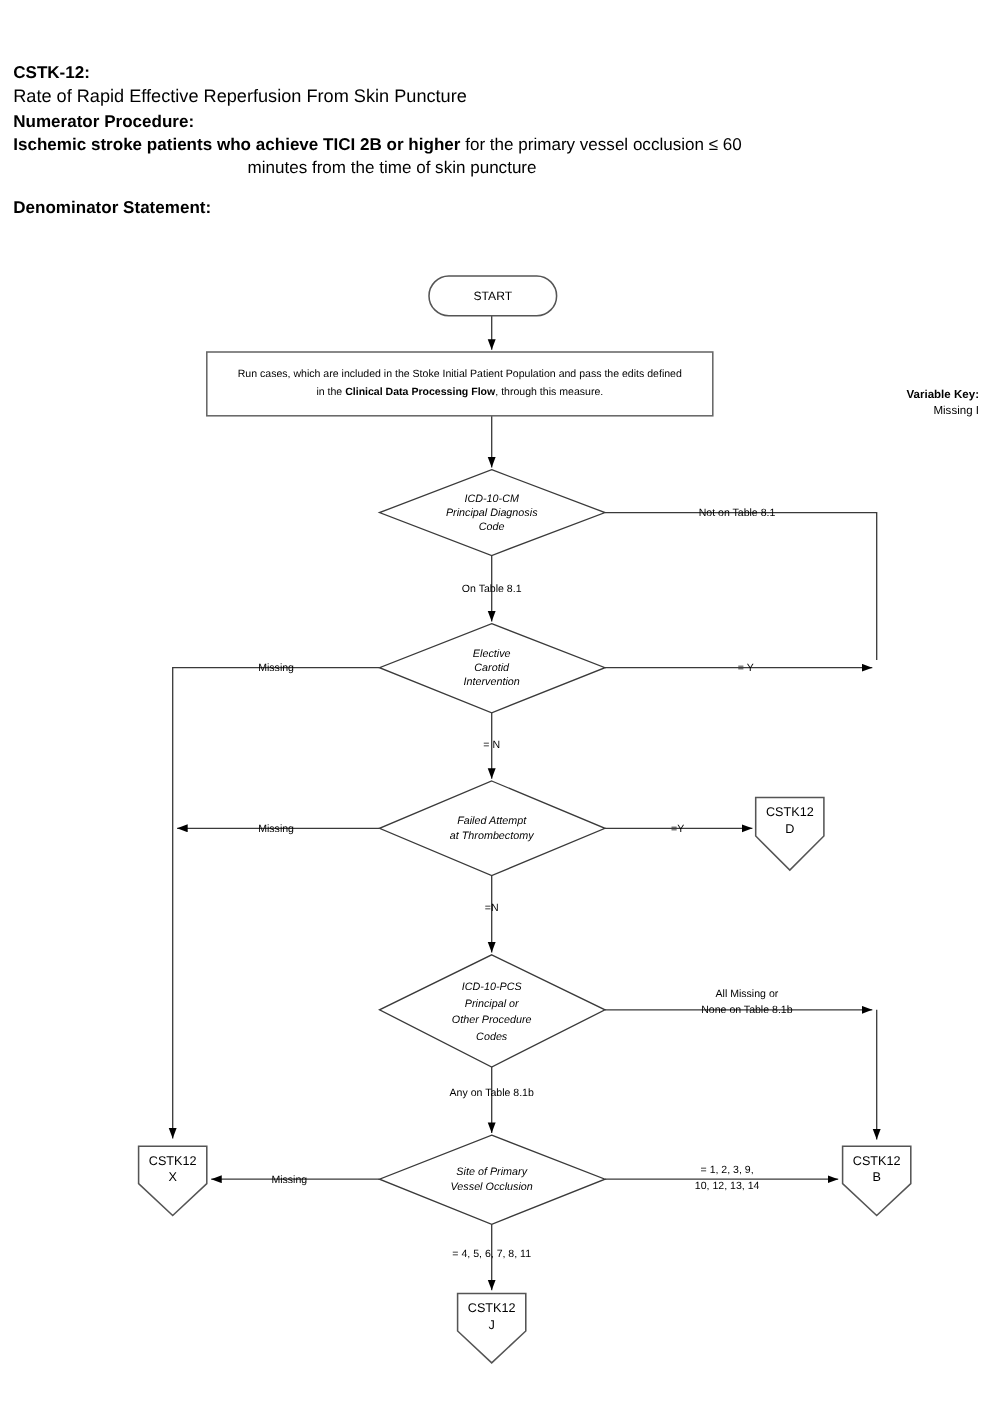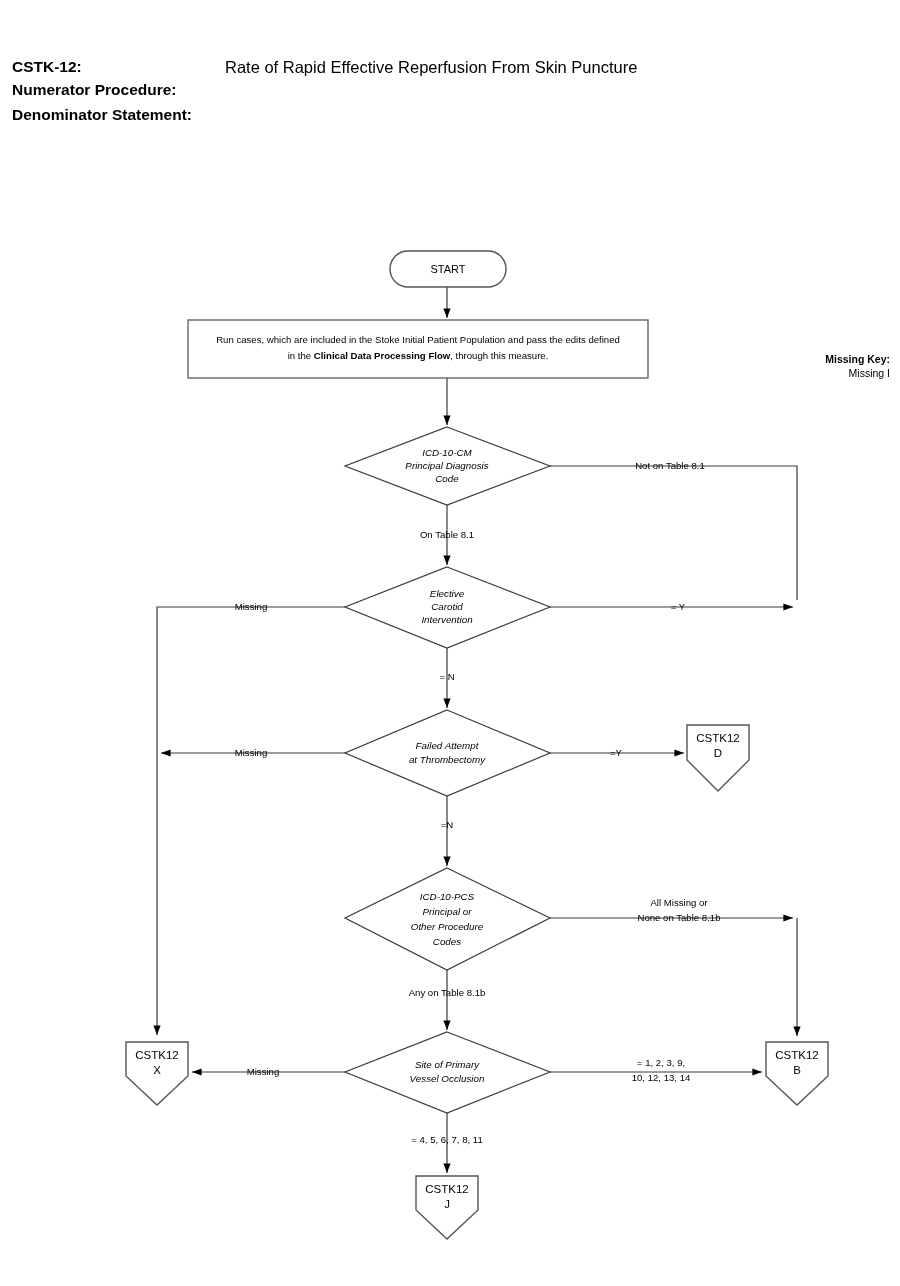--- a/index.html
+++ b/index.html
@@ -21,20 +21,21 @@
   #header {
     position: absolute;
     left: 12px;
     top: 56px;
     width: 876px;
   }
   .hdr-row {
     display: flex;
     align-items: flex-start;
     margin-bottom: 1px;
+    flex-direction: column;
   }
   .hdr-label {
     font-weight: bold;
     font-size: 15.5px;
     line-height: 21px;
     white-space: nowrap;
     flex: 0 0 auto;
   }
   .hdr-label.w-fixed { width: 213px; }
   .hdr-value {
@@ -97,29 +98,31 @@
 
 <div id="header">
 
   <div class="hdr-row">
     <span class="hdr-label w-fixed">CSTK-12:</span>
     <span class="hdr-value hdr-title">Rate of Rapid Effective Reperfusion From Skin Puncture</span>
   </div>
 
   <div class="hdr-row">
     <span class="hdr-label w-fixed">Numerator Procedure:</span>
+    <span class="hdr-value"><span class="b">Ischemic stroke patients who achieve TICI 2B or higher</span><span> for the primary vessel occlusion </span><span>≤ 60</span></span>
   </div>
-
-  <div class="hdr-row" style="margin-top:4px;">
+  <div class="hdr-cont">minutes from the time of skin puncture</div>
+
+  <div class="hdr-row" style="margin-top:16px;">
     <span class="hdr-label w-fixed">Denominator Statement:</span>
   </div>
 </div>
 
 <div id="variable-key">
-  <div class="vk-title">Missing Key:</div>
+  <div class="vk-title">Variable Key:</div>
   <div>Missing I</div>
 </div>
 
 <svg id="flow-canvas" viewBox="0 0 900 1286" width="900" height="1286">
 
   <defs>
     <marker id="arrow" markerWidth="9" markerHeight="9" refX="8" refY="3" orient="auto" markerUnits="strokeWidth">
       <path d="M0,0 L8,3 L0,6 z" class="ahead"></path>
     </marker>
   </defs>

